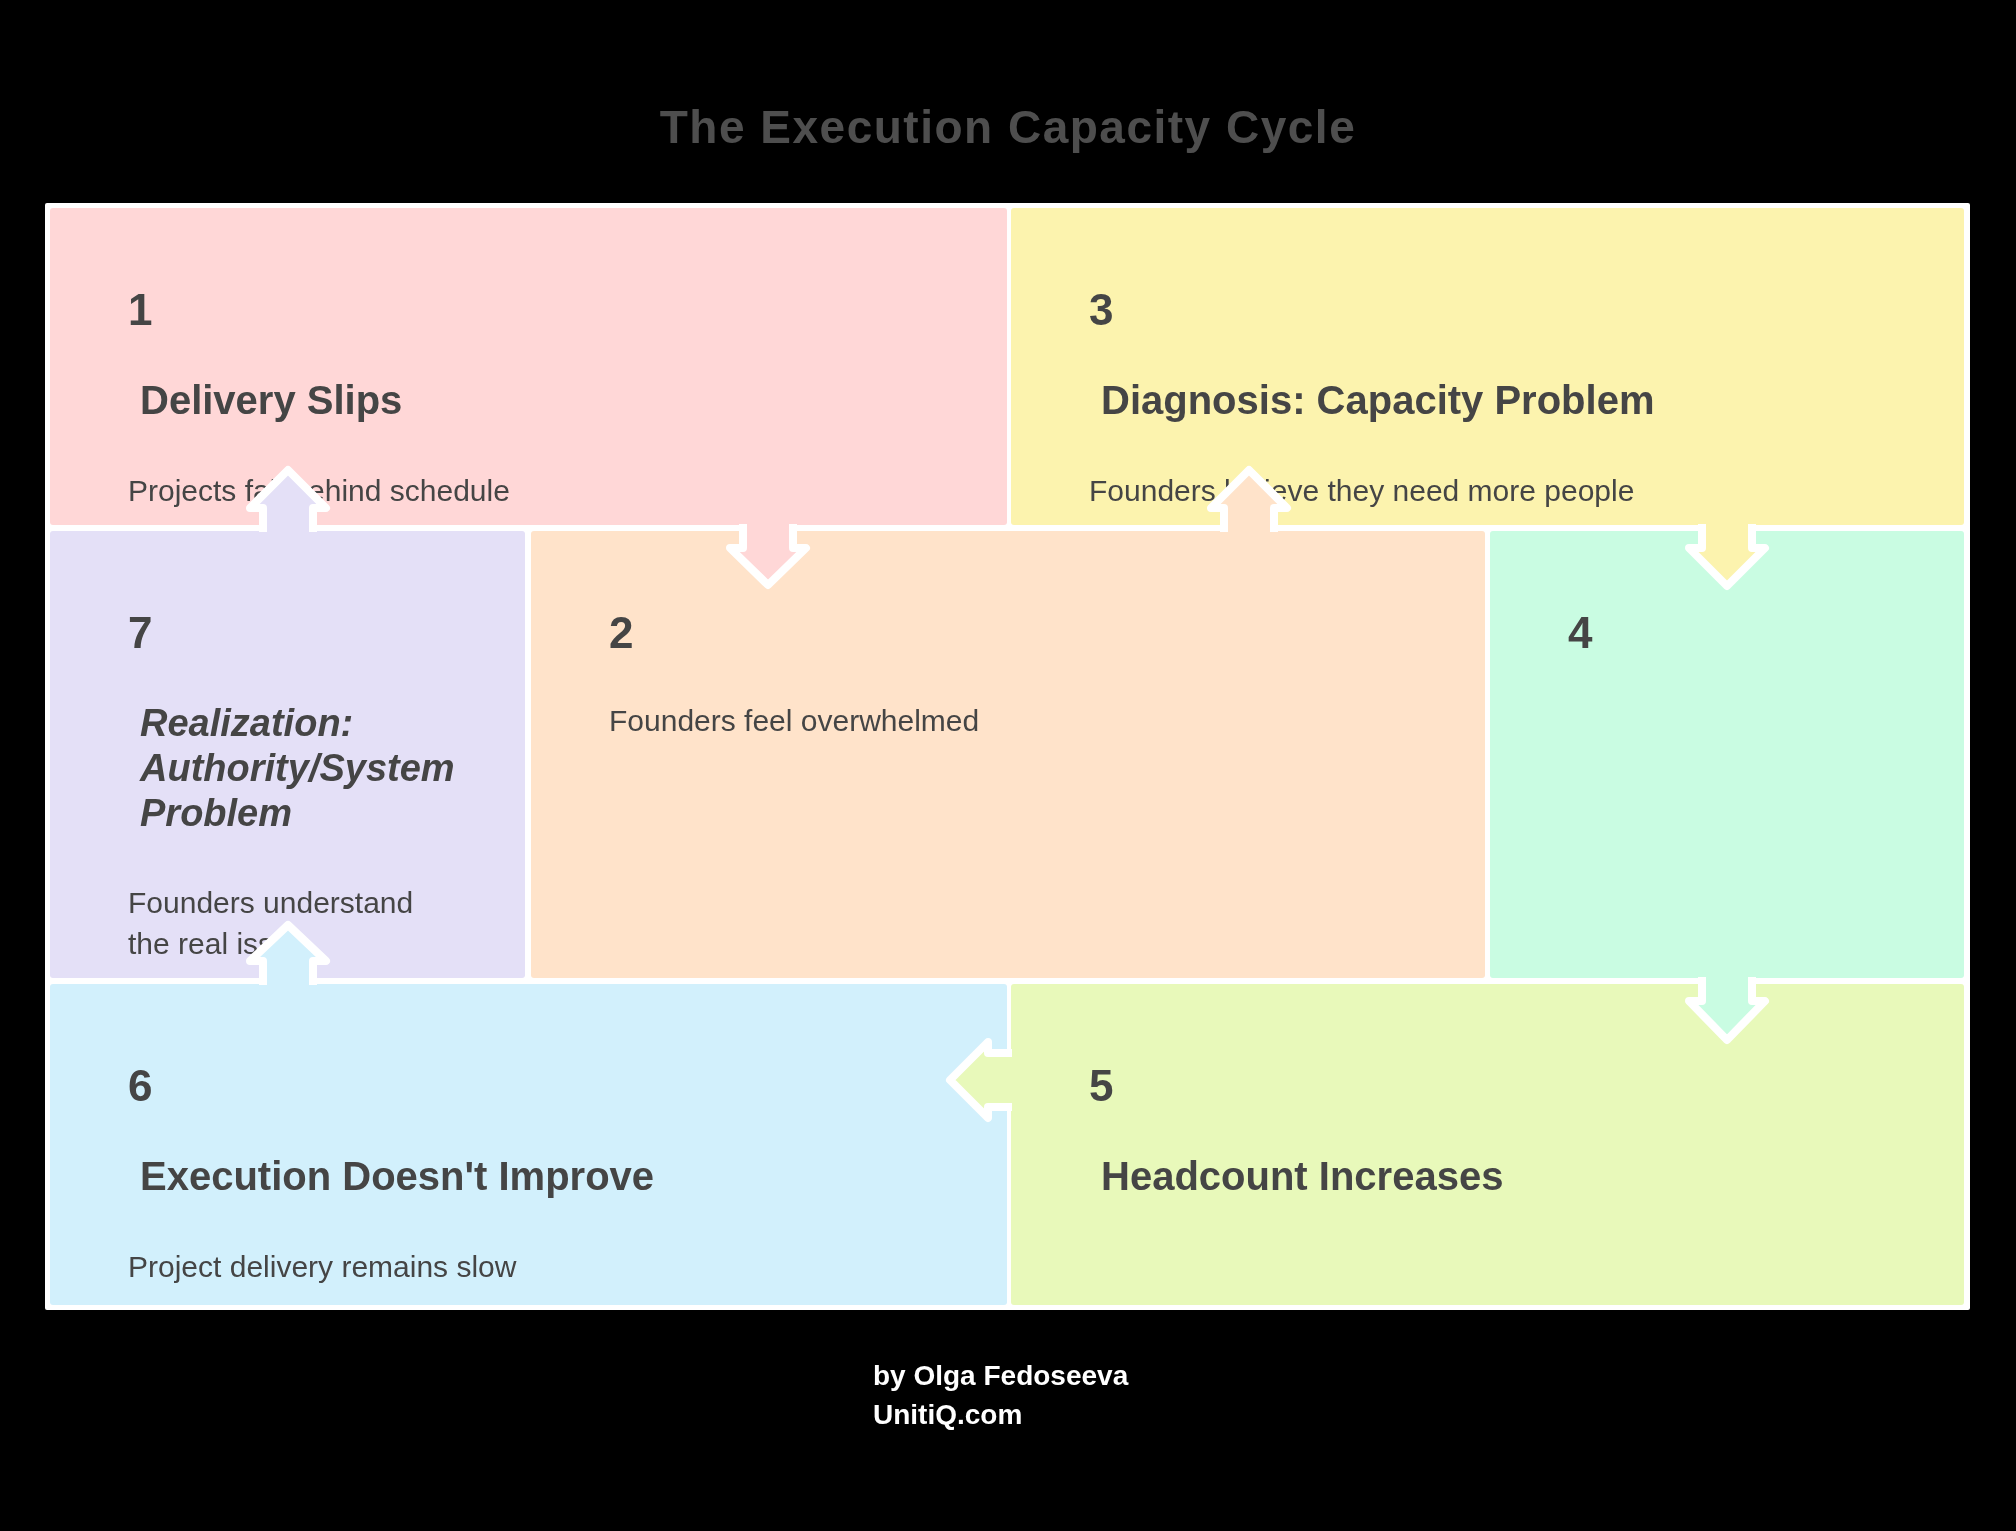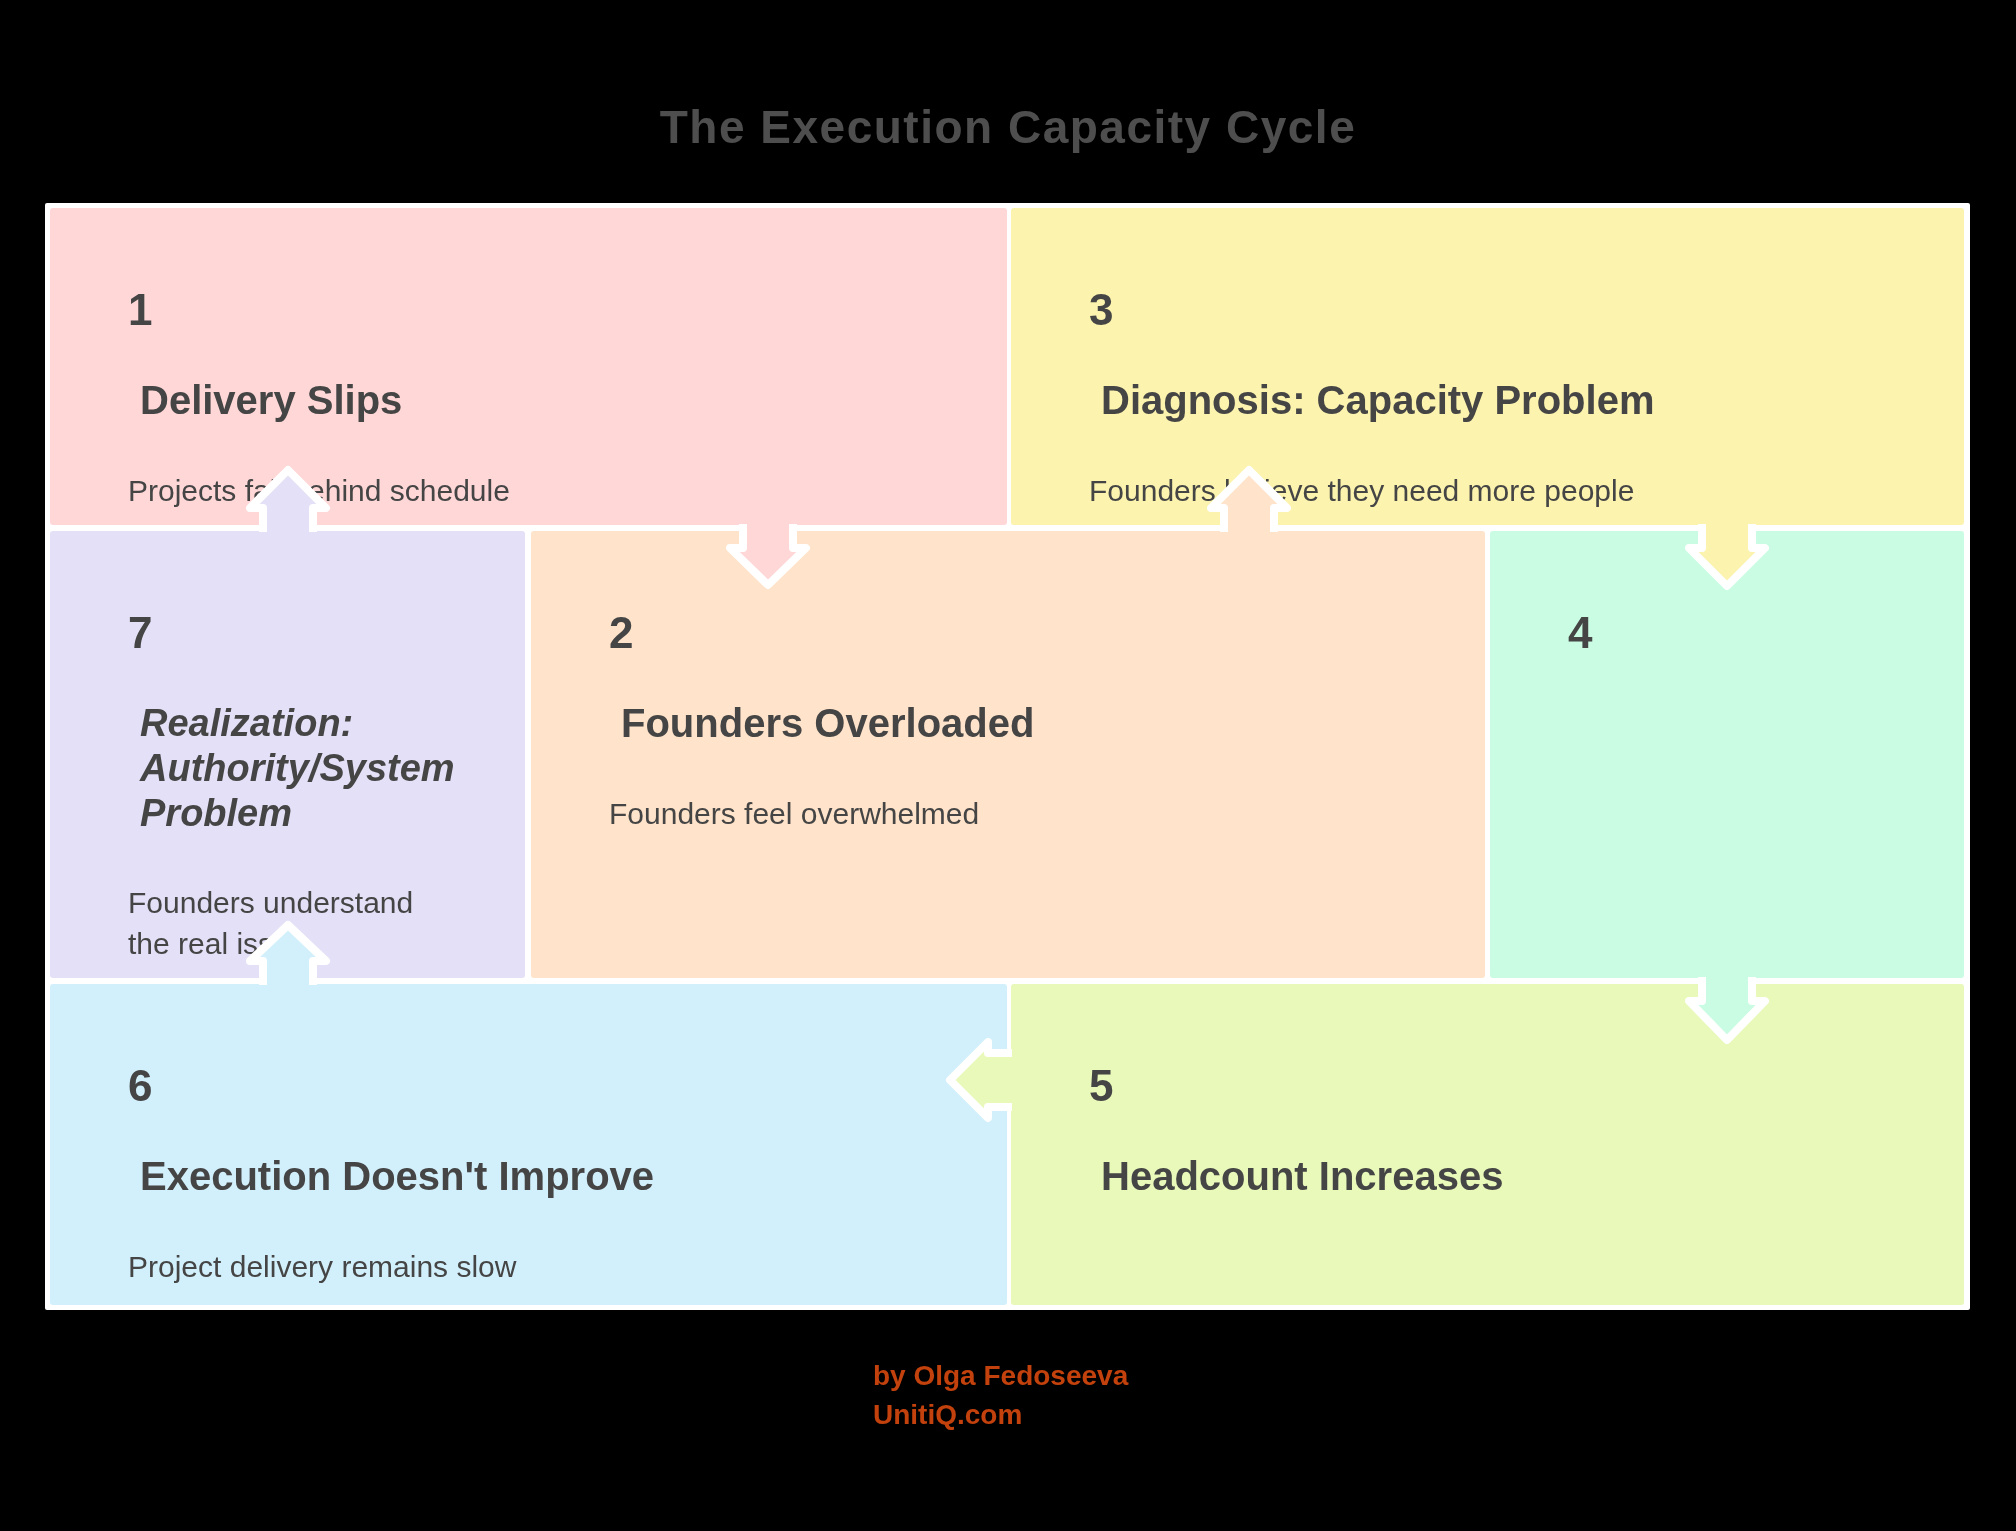--- a/index.html
+++ b/index.html
@@ -111,21 +111,20 @@
     </div>
 
     <div class="block b7" style="background: rgb(228, 224, 247); color: rgb(69, 69, 69);">
       <div class="num">7</div>
       <div class="title">Realization: Authority/System Problem</div>
       <div class="desc">Founders understand the real issue</div>
     </div>
 
     <div class="block b2" style="background: rgb(255, 227, 202); color: rgb(69, 69, 69);">
       <div class="num">2</div>
-      <div class="title">Founders Overloaded</div>
       <div class="desc">Founders feel overwhelmed</div>
     </div>
 
     <div class="block b4" style="background: rgb(201, 252, 226); color: rgb(69, 69, 69);">
       <div class="num">4</div>
     </div>
 
     <div class="block b6" style="background: rgb(210, 240, 252); color: rgb(69, 69, 69);">
       <div class="num">6</div>
       <div class="title">Execution Doesn't Improve</div>
@@ -142,18 +141,18 @@
   <svg class="arrow-layer" id="arrows-svg" viewBox="0 0 2016 1531" xmlns="http://www.w3.org/2000/svg">
       <path d="M743,524 L743,548 L730,548 L768,585 L806,548 L793,548 L793,524" fill="#ffd7d7" stroke="#ffffff" stroke-width="8" stroke-linejoin="round" stroke-linecap="butt"></path>
       <path d="M1224,532 L1224,508 L1211,508 L1249,470 L1287,508 L1274,508 L1274,532" fill="#ffe3ca" stroke="#ffffff" stroke-width="8" stroke-linejoin="round" stroke-linecap="butt"></path>
       <path d="M1702,524 L1702,548 L1689,548 L1727,586 L1765,548 L1752,548 L1752,524" fill="#fcf3ae" stroke="#ffffff" stroke-width="8" stroke-linejoin="round" stroke-linecap="butt"></path>
       <path d="M1702,977 L1702,1001 L1689,1001 L1727,1040 L1765,1001 L1752,1001 L1752,977" fill="#c9fce2" stroke="#ffffff" stroke-width="8" stroke-linejoin="round" stroke-linecap="butt"></path>
       <path d="M1012,1053 L988,1053 L988,1042 L950,1080 L988,1118 L988,1107 L1012,1107" fill="#e8f9ba" stroke="#ffffff" stroke-width="8" stroke-linejoin="round" stroke-linecap="butt"></path>
       <path d="M263,985 L263,961 L250,961 L288,925 L326,961 L313,961 L313,985" fill="#d2f0fc" stroke="#ffffff" stroke-width="8" stroke-linejoin="round" stroke-linecap="butt"></path>
       <path d="M263,532 L263,508 L250,508 L288,470 L326,508 L313,508 L313,532" fill="#e4e0f7" stroke="#ffffff" stroke-width="8" stroke-linejoin="round" stroke-linecap="butt"></path>
     </svg>
 
-  <div class="footer" style="color: #c2410c;">
+  <div class="footer" style="color: #ffffff;">
     <div>by Olga Fedoseeva</div>
     <div>UnitiQ.com</div>
   </div>
 
 </div>
 
 </body></html>

